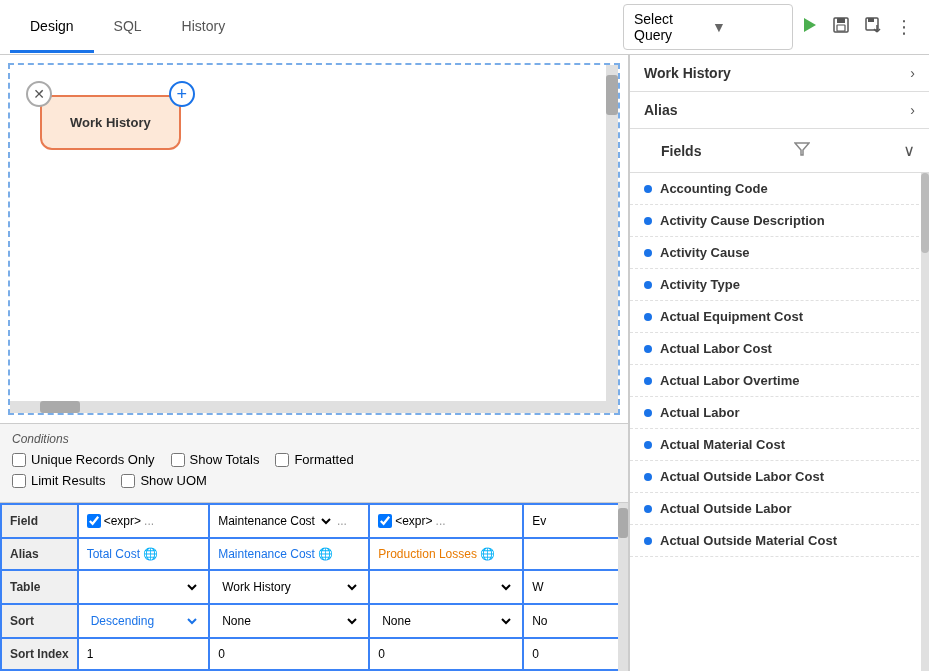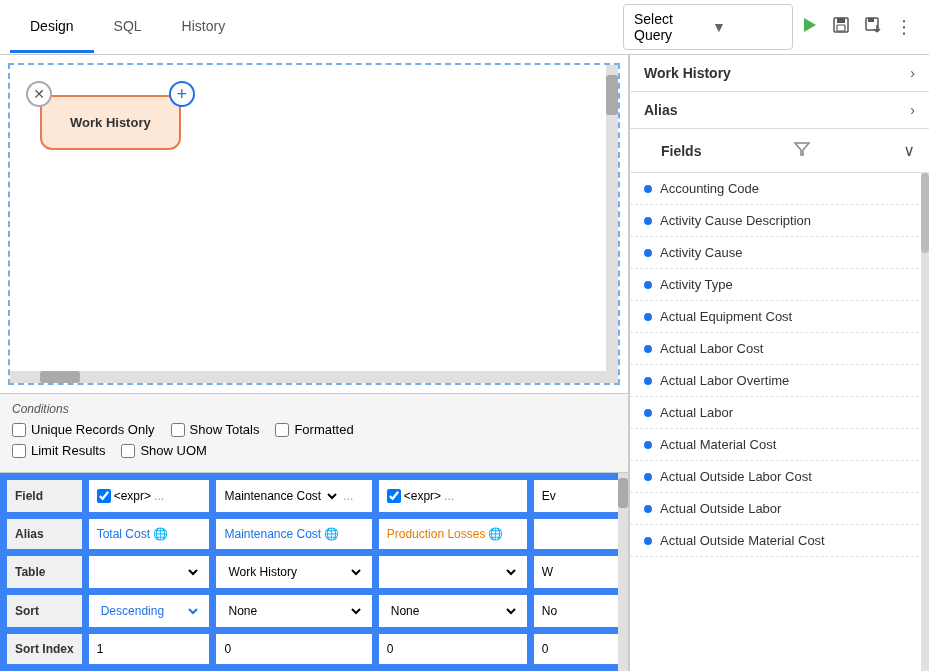--- a/index.html
+++ b/index.html
@@ -38,21 +38,21 @@
     .conditions { background: #f5f5f5; border-top: 1px solid #ccc; padding: 8px 12px; }
     .conditions-title { font-size: 12px; color: #555; margin-bottom: 6px; font-style: italic; }
     .conditions-row { display: flex; align-items: center; gap: 16px; margin-bottom: 6px; flex-wrap: wrap; }
     .checkbox-label { display: flex; align-items: center; gap: 5px; font-size: 13px; cursor: pointer; }
     .checkbox-label input[type=checkbox] { width: 14px; height: 14px; }
 
     
     .grid-area { background: #fff; border-top: 1px solid #ccc; overflow: hidden; position: relative; }
     .grid-scroll { overflow: auto; max-height: 230px; }
     table { width: 100%; border-collapse: collapse; font-size: 12px; }
-    th, td { border: 7px solid #3b82f6; padding: 8px 8px; white-space: nowrap; }
+    th, td { border: 2px solid #3b82f6; padding: 8px 8px; white-space: nowrap; }
     td.row-label { background: #f0f0f0; font-weight: bold; color: #333; min-width: 70px; }
     select.cell-select { border: none; background: transparent; font-size: 12px; width: 100%; cursor: pointer; }
     .cell-with-btn { display: flex; align-items: center; gap: 3px; }
     .expr-checkbox { width: 14px; height: 14px; }
     .cell-dots { color: #999; cursor: pointer; }
     .globe-icon { color: #1a73e8; cursor: pointer; }
 
     
     .right-panel { width: 300px; background: #fff; border-left: 1px solid #ccc; display: flex; flex-direction: column; overflow: hidden; }
     .rp-section { border-bottom: 1px solid #ddd; }
@@ -281,21 +281,21 @@
         <span class="rp-fields-label">Fields</span>
         <span class="rp-filter-icon">
           <svg width="16" height="16" viewBox="0 0 16 16">
               <polygon points="1,2 15,2 9,9 9,14 7,14 7,9" fill="none" stroke="#888" stroke-width="1.5"></polygon>
             </svg>
         </span>
         <span class="rp-chevron" style="font-size:16px;">∨</span>
       </div>
     </div>
 
-    <div class="fields-list" style="position:relative;">
+    <div class="fields-list" style="position:relative;font-weight:bold;">
       <div class="field-item">
         <span class="field-dot"></span>
         <span class="field-name">Accounting Code</span>
       </div>
       <div class="field-item">
         <span class="field-dot"></span>
         <span class="field-name">Activity Cause Description</span>
       </div>
       <div class="field-item">
         <span class="field-dot"></span>

